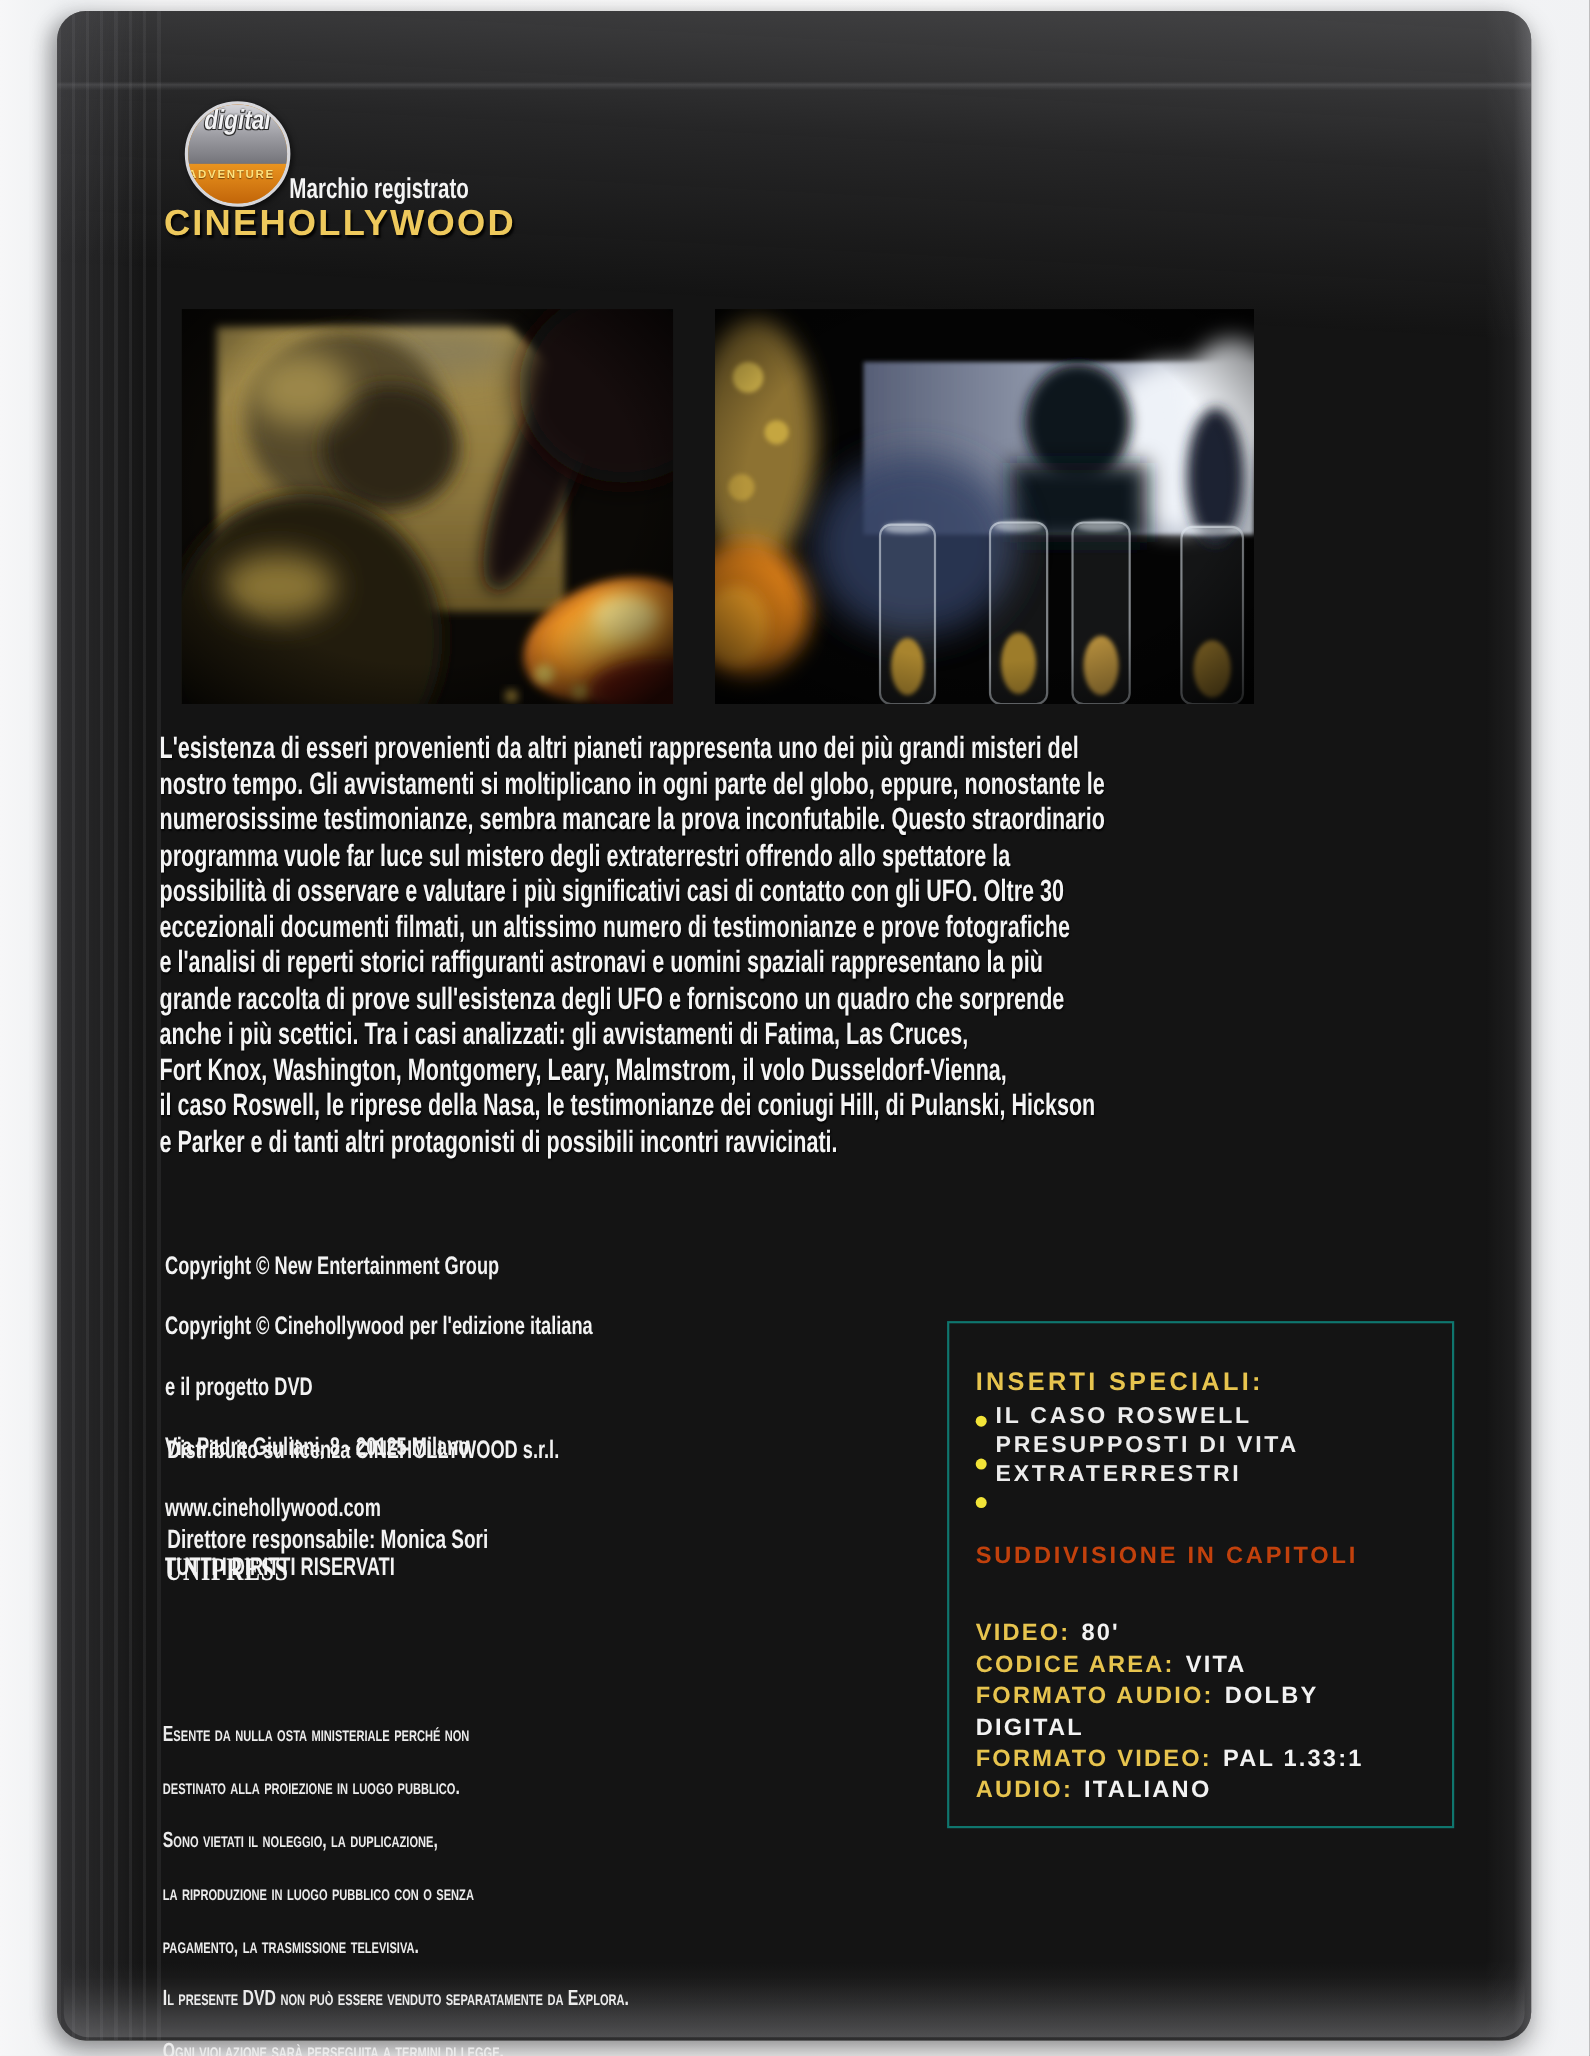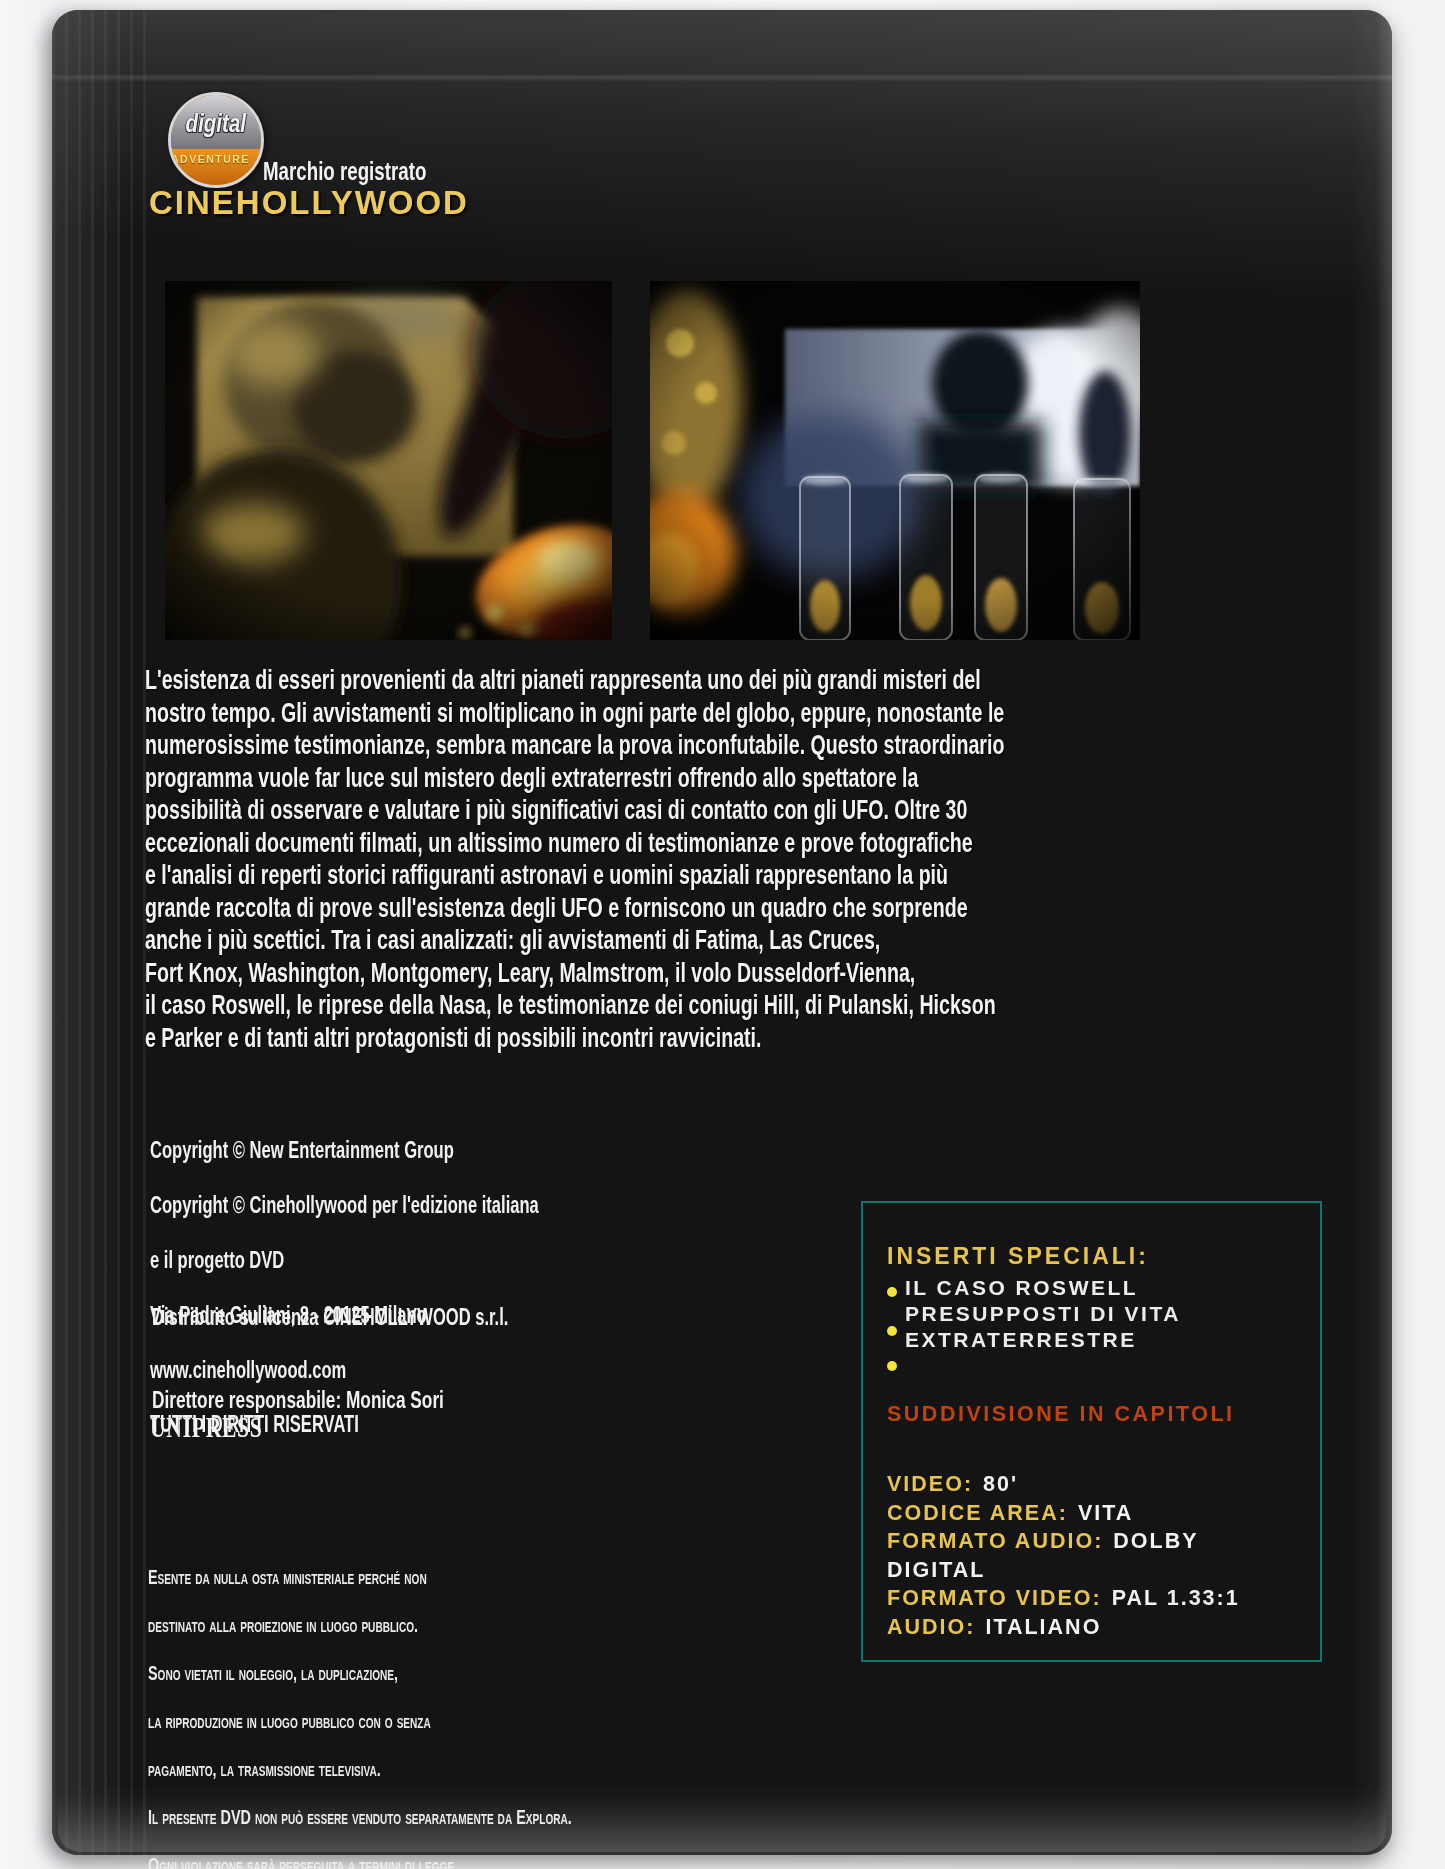--- a/index.html
+++ b/index.html
@@ -36,21 +36,21 @@
     background:linear-gradient(0deg, rgba(160,160,164,.30), rgba(160,160,164,.08) 65%, rgba(0,0,0,0));
   }
 
   
   .logo{
     position:absolute;left:168px;top:92px;width:96px;height:96px;border-radius:50%;
     border:3px solid #d6d6da;box-shadow:inset 0 0 0 3px #c9a23c, 2px 2px 6px rgba(0,0,0,.6);
     overflow:hidden;box-sizing:border-box;background:#c56a10;
   }
   .logo-top{height:60%;background:linear-gradient(180deg,#d3d3d8 0%,#9a9aa0 55%,#74747a 100%);
-    display:flex;align-items:center;justify-content:center;}
+    display:flex;align-items:flex-start;justify-content:center;}
   .logo-digital{font-style:italic;font-weight:bold;font-size:25px;color:#f2f2f4;
     text-shadow:1px 1px 0 #2a2a2a,-1px 1px 0 #2a2a2a,0 0 2px #2a2a2a;transform:scaleX(.82);margin-bottom:-2px;}
   .logo-bottom{height:40%;background:linear-gradient(180deg,#ea941f,#c26509);
     display:flex;align-items:flex-start;justify-content:flex-start;}
   .logo-adventure{font-size:10.5px;font-weight:bold;color:#ffe27c;letter-spacing:1.5px;margin-top:4px;
     text-shadow:0 1px 1px rgba(0,0,0,.5);}
 
   
   .cond{transform:scaleX(.72);transform-origin:0 0;}
   .abs{position:absolute;white-space:pre-line;}
@@ -271,21 +271,21 @@
 
   <div class="features-box">
     <div class="fb-title">INSERTI SPECIALI:</div>
     <div class="feature-item">
       <span class="dot"></span>
       <span class="txt">IL CASO ROSWELL</span>
     </div>
     <div class="feature-item">
       <span class="dot"></span>
       <span class="txt">PRESUPPOSTI DI VITA
-EXTRATERRESTRE</span>
+EXTRATERRESTRI</span>
     </div>
     <div class="feature-item">
       <span class="dot"></span>
     </div>
     <div class="chapters">SUDDIVISIONE IN CAPITOLI</div>
     <div class="specs">
       <div class="spec-row">
         <span class="spec-label">VIDEO:</span><span class="spec-value">80'</span>
       </div>
       <div class="spec-row">

